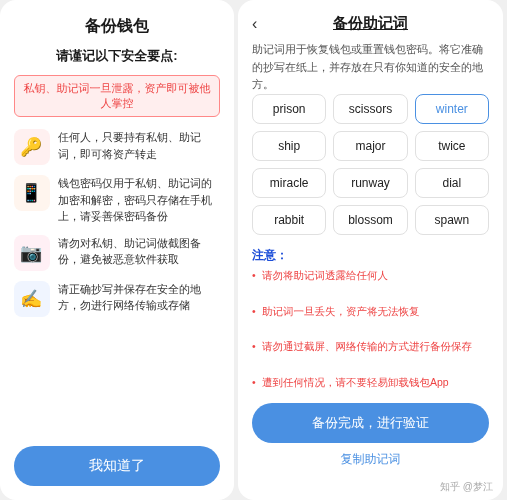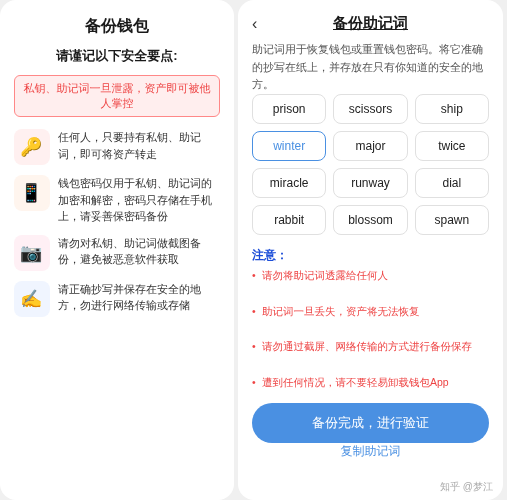--- a/index.html
+++ b/index.html
@@ -188,20 +188,21 @@
     .action-btn {
       width: 100%;
       background: #4a90e2;
       color: #fff;
       border: none;
       border-radius: 24px;
       padding: 11px 0;
       font-size: 13px;
       font-weight: 500;
       cursor: pointer;
+      margin-bottom: 8px;
     }
     .copy-link {
       text-align: center;
       font-size: 12px;
       color: #4a90e2;
       cursor: pointer;
     }
     
     .watermark {
       position: absolute;
@@ -232,34 +233,35 @@
     </div>
         <div class="security-item">
       <div class="security-icon icon-pink">📷</div>
       <div class="security-text">请勿对私钥、助记词做截图备份，避免被恶意软件获取</div>
     </div>
         <div class="security-item">
       <div class="security-icon icon-blue">✍️</div>
       <div class="security-text">请正确抄写并保存在安全的地方，勿进行网络传输或存储</div>
     </div>
       </div>
+    <button class="bottom-btn">我知道了</button>
   </div>
 
   <div class="right-panel">
     <div class="right-header">
       <span class="back-arrow">‹</span>
       <span class="right-title">备份助记词</span>
     </div>
     <div class="description-text">助记词用于恢复钱包或重置钱包密码。将它准确的抄写在纸上，并存放在只有你知道的安全的地方。</div>
     <div class="word-grid">
 
     <div class="word-cell">prison</div>
         <div class="word-cell">scissors</div>
+        <div class="word-cell highlight">winter</div>
         <div class="word-cell">ship</div>
-        <div class="word-cell highlight">winter</div>
         <div class="word-cell">major</div>
         <div class="word-cell">twice</div>
         <div class="word-cell">miracle</div>
         <div class="word-cell">runway</div>
         <div class="word-cell">dial</div>
         <div class="word-cell">rabbit</div>
         <div class="word-cell">blossom</div>
         <div class="word-cell">spawn</div>
       </div>
     <div class="notes-section">

